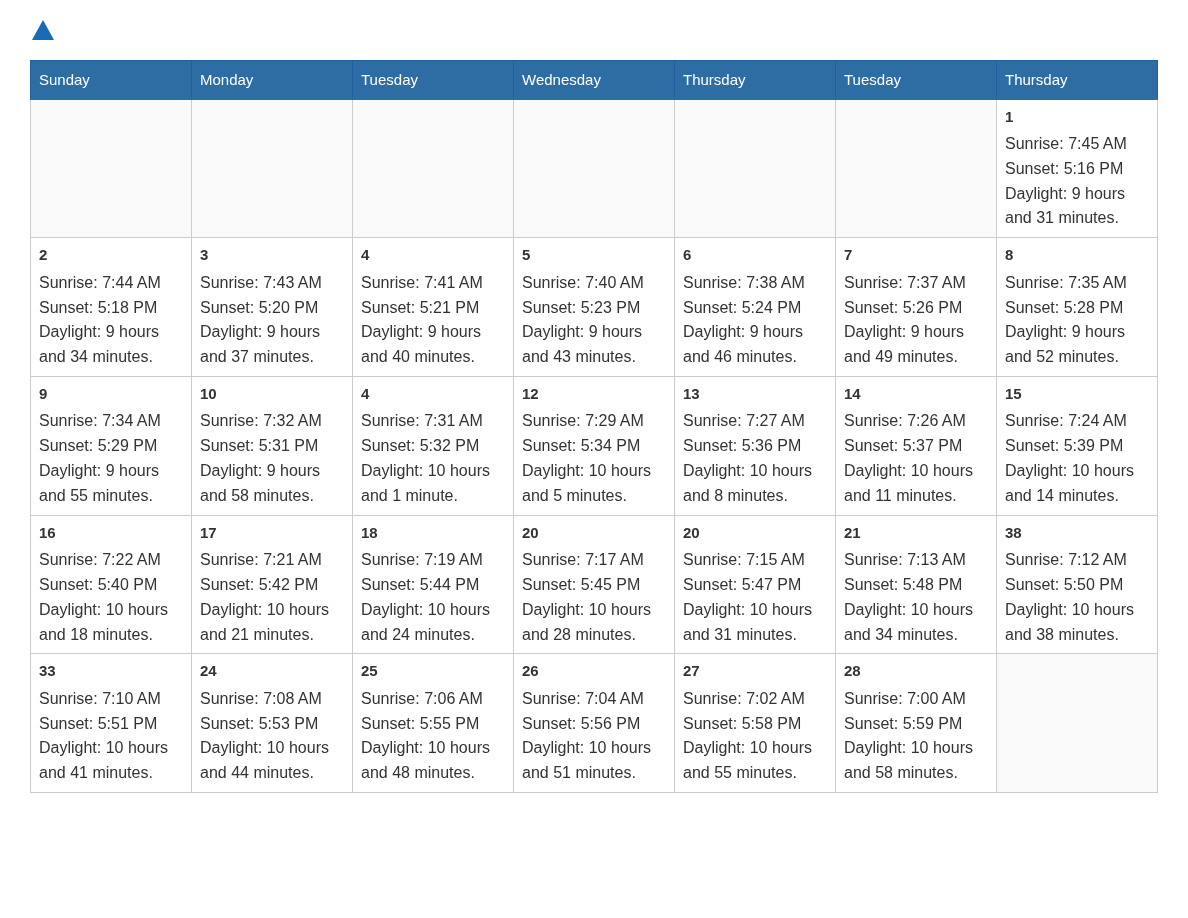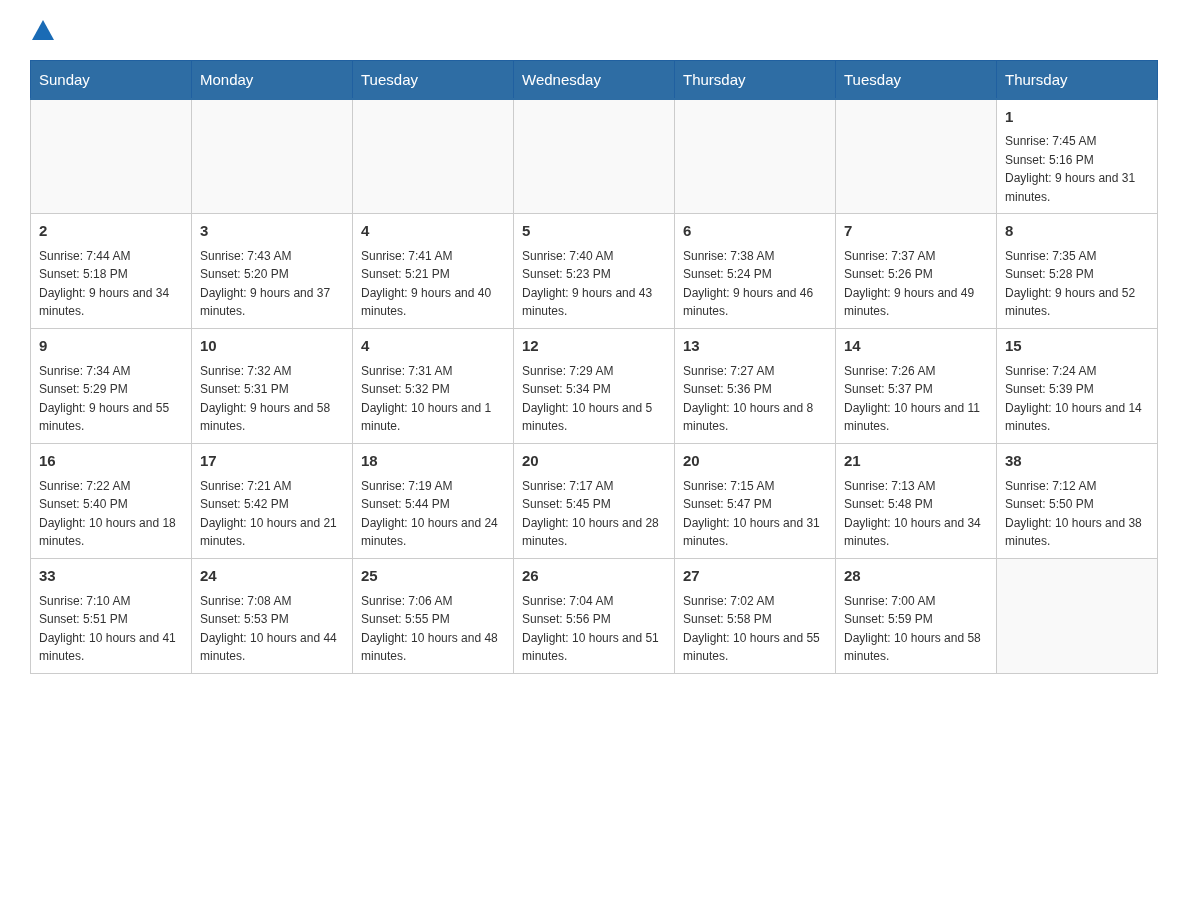--- a/index.html
+++ b/index.html
@@ -67,21 +67,21 @@
       line-height: 1.5;
       color: #333;
     }
     .day-number {
       font-size: 15px;
       font-weight: bold;
       display: block;
       margin-bottom: 4px;
     }
     .day-info {
-      font-size: 12px;
+      font-size: 16px;
       color: #333;
       line-height: 1.55;
     }
     .empty-cell {
       background: #f9f9f9;
     }
     tr:first-child td {
       border-top: 2px solid #2e6da4;
     }
     tr + tr td {

